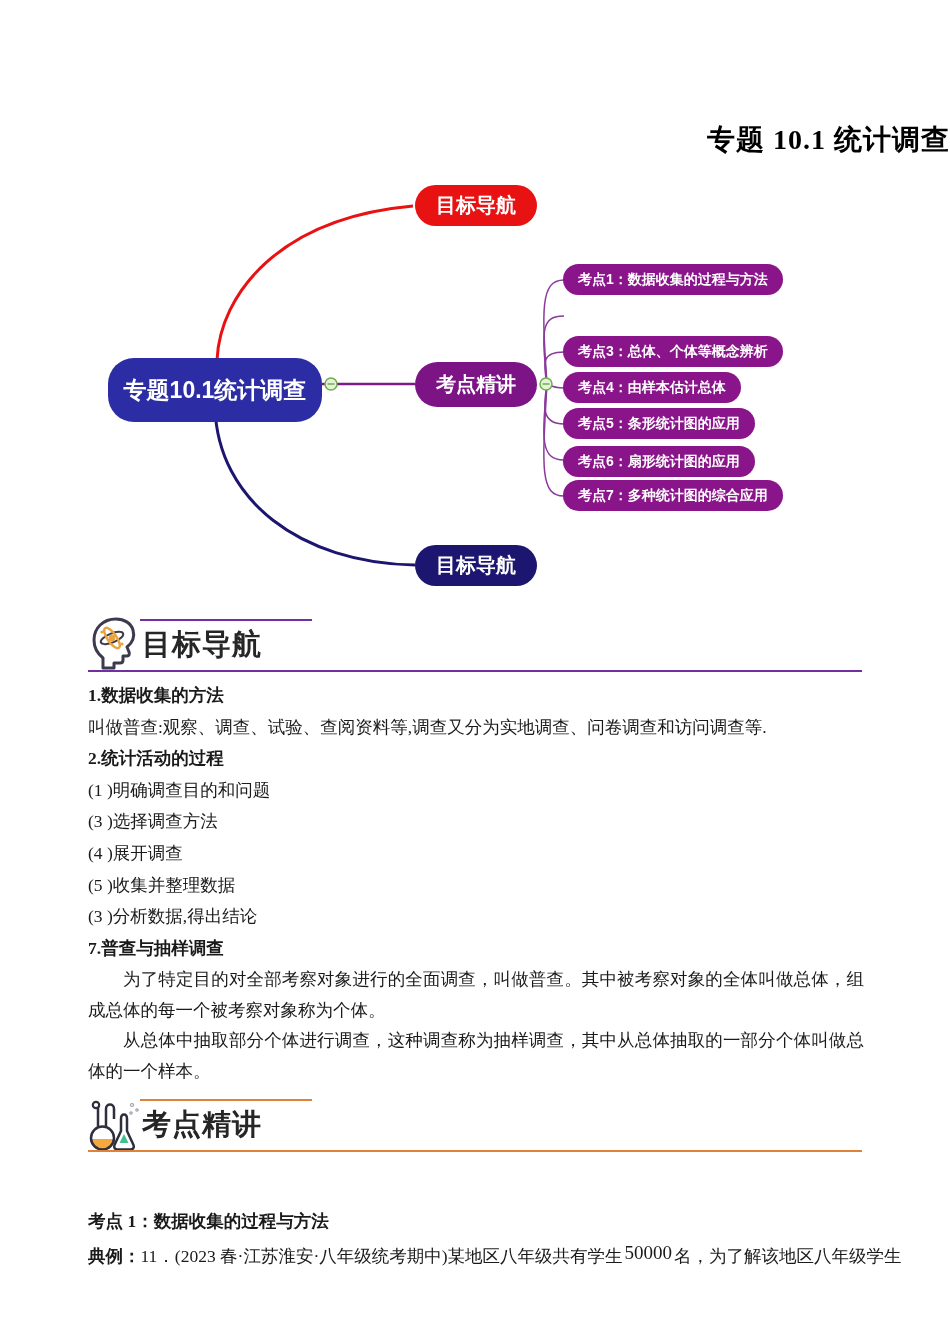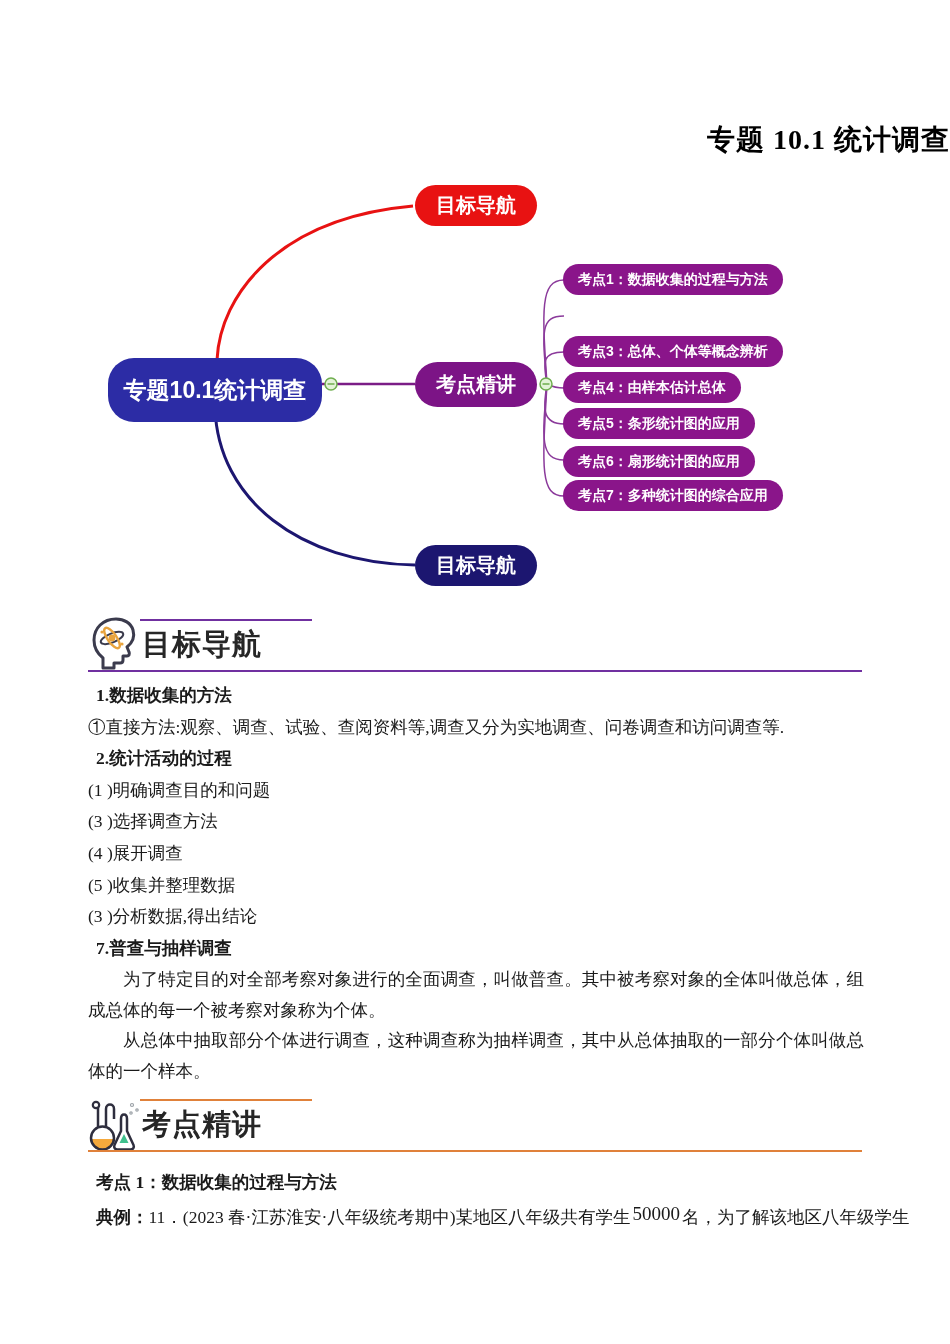--- a/index.html
+++ b/index.html
@@ -52,24 +52,24 @@
   .sec-topline  { position:absolute; left:52px; top:3px; width:172px; height:2px; }
   .sec-underline{ position:absolute; left:0; bottom:0; width:774px; height:2.5px; }
   .goal-header    { top:616px; }
   .goal-header    .sec-topline, .goal-header .sec-underline { background:#7030a0; }
   .kaodian-header { top:1096px; }
   .kaodian-header .sec-topline, .kaodian-header .sec-underline { background:#e0813a; }
 
   
   .content { position:absolute; left:88px; top:680px; width:776px; font-size:17.5px; }
   .line { line-height:31.6px; white-space:nowrap; }
-  .bold { font-weight:bold;margin-left:8px; }
+  .bold { font-weight:bold; }
   .para { line-height:30.5px; text-indent:2em; text-align:justify; }
 
-  .kd-content { position:absolute; left:88px; top:1166px; width:790px; font-size:17.5px; }
+  .kd-content { position:absolute; left:88px; top:1205px; width:790px; font-size:17.5px; }
   .kd-content .line { line-height:32px; }
   .sup-num {
     font-family:"Liberation Serif","DejaVu Serif",serif;
     font-size:19px; vertical-align:3px; padding:0 2px;
   }
 </style>
 </head>
 <body>
 
 <div class="doc-title">专题 10.1 统计调查</div>
@@ -123,21 +123,21 @@
     <circle cx="14" cy="15" r="1.6" fill="#e8a33d"></circle>
     <circle cx="34" cy="27" r="1.6" fill="#e8a33d"></circle>
   </svg>
   <div class="sec-topline"></div>
   <div class="sec-title">目标导航</div>
   <div class="sec-underline"></div>
 </div>
 
 <div class="content">
   <p class="line bold">1.数据收集的方法</p>
-  <p class="line">①直接方法:观察、调查、试验、查阅资料等,调查又分为实地调查、问卷调查和访问调查等.</p>
+  <p class="line">叫做普查:观察、调查、试验、查阅资料等,调查又分为实地调查、问卷调查和访问调查等.</p>
   <p class="line bold">2.统计活动的过程</p>
   <p class="line">(1 )明确调查目的和问题</p>
   <p class="line">(3 )选择调查方法</p>
   <p class="line">(4 )展开调查</p>
   <p class="line">(5 )收集并整理数据</p>
   <p class="line">(3 )分析数据,得出结论</p>
   <p class="line bold">7.普查与抽样调查</p>
   <p class="para">为了特定目的对全部考察对象进行的全面调查，叫做普查。其中被考察对象的全体叫做总体，组成总体的每一个被考察对象称为个体。</p>
   <p class="para">从总体中抽取部分个体进行调查，这种调查称为抽样调查，其中从总体抽取的一部分个体叫做总体的一个样本。</p>
 </div>

